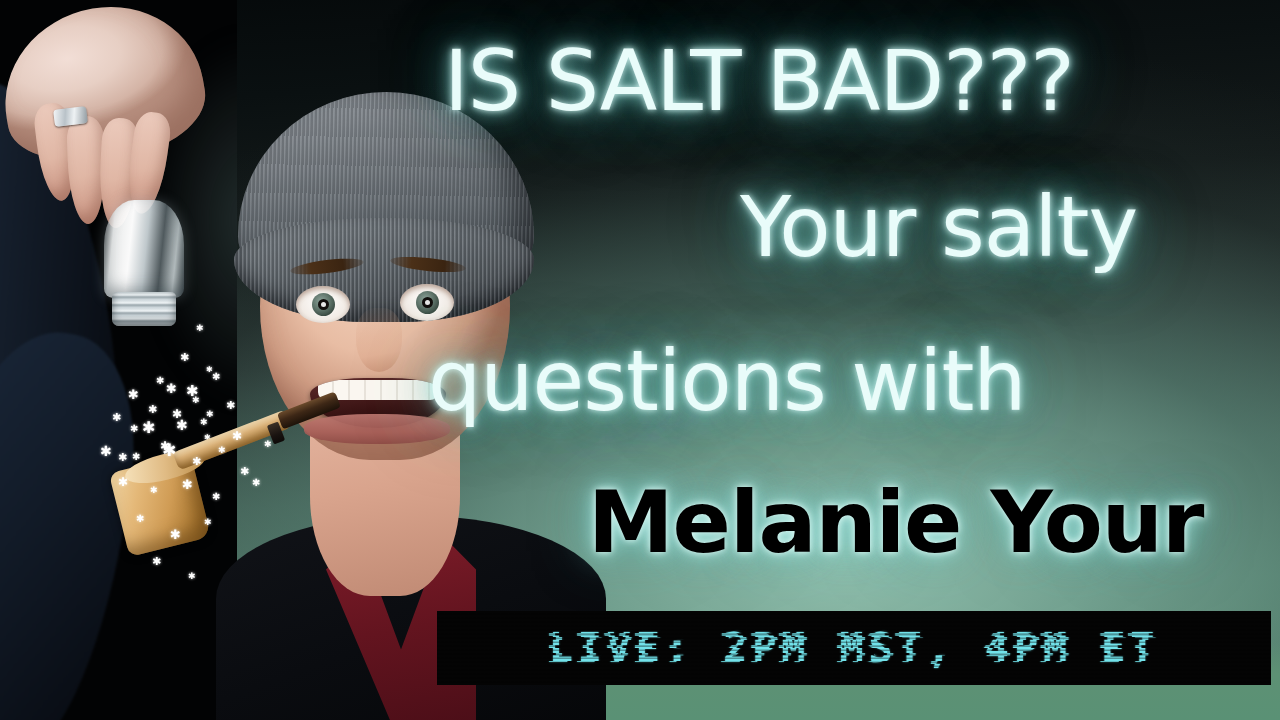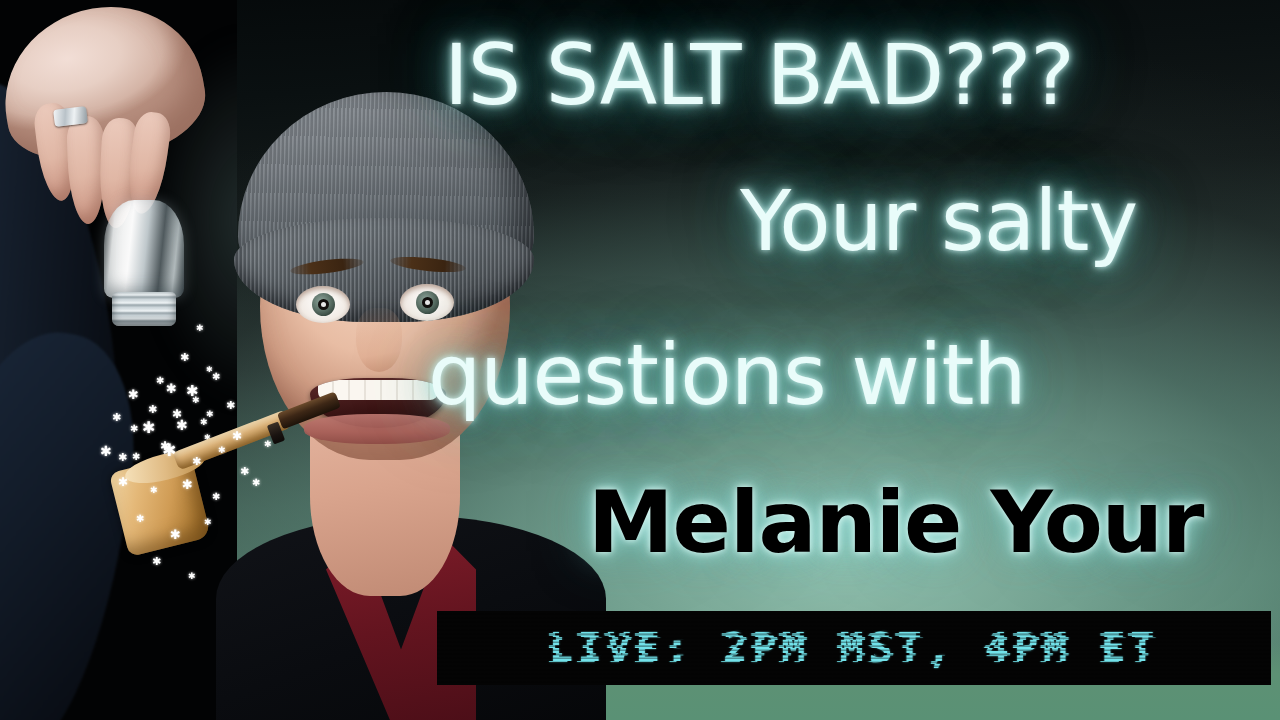--- a/index.html
+++ b/index.html
@@ -347,20 +347,21 @@
     font-family: "DejaVu Sans", sans-serif;
     font-weight: 400;
     white-space: nowrap;
     letter-spacing: -1px;
     text-shadow:
       0 0 6px rgba(212,248,244,0.95),
       0 0 16px rgba(150,225,218,0.85),
       0 0 34px rgba(96,198,190,0.70),
       0 0 62px rgba(60,160,155,0.55),
       0 0 96px rgba(40,120,118,0.40);
+    margin-top: 6px;
   }
   #line-title { left: 444px; top: 26px; font-size: 84px; }
   #line-2     { left: 740px; top: 172px; font-size: 84px; }
   #line-3     { left: 428px; top: 326px; font-size: 84px; }
 
   #line-name {
     position: absolute;
     left: 588px; top: 472px;
     font-size: 86px;
     font-family: "DejaVu Sans", sans-serif;

